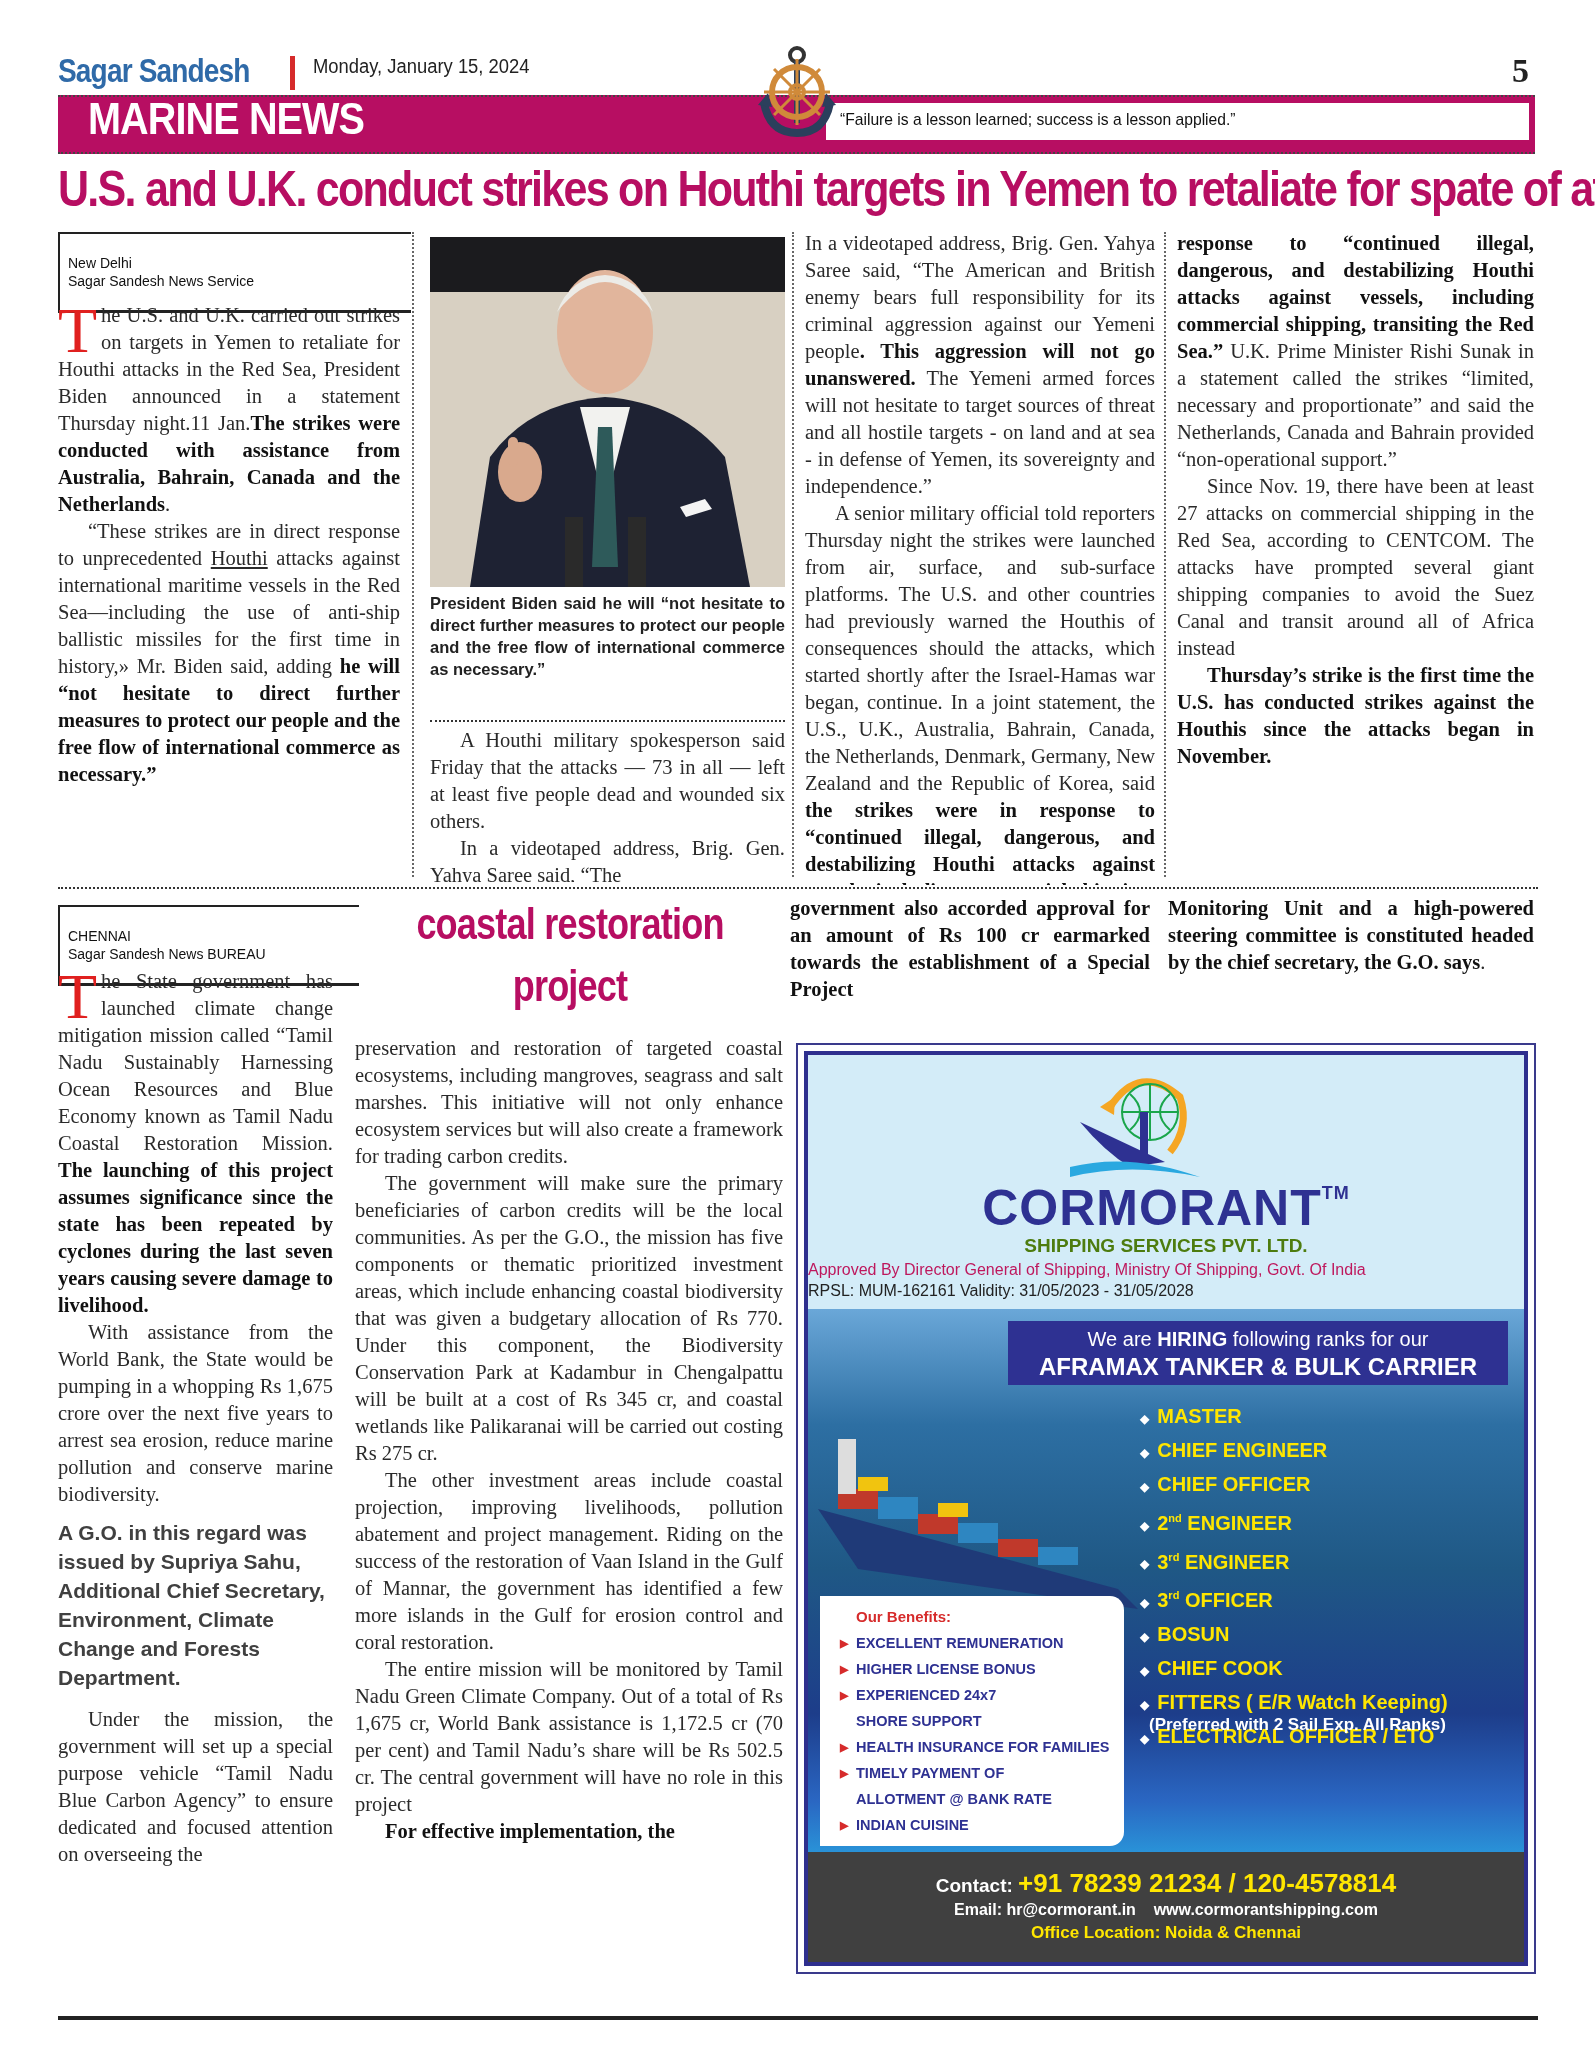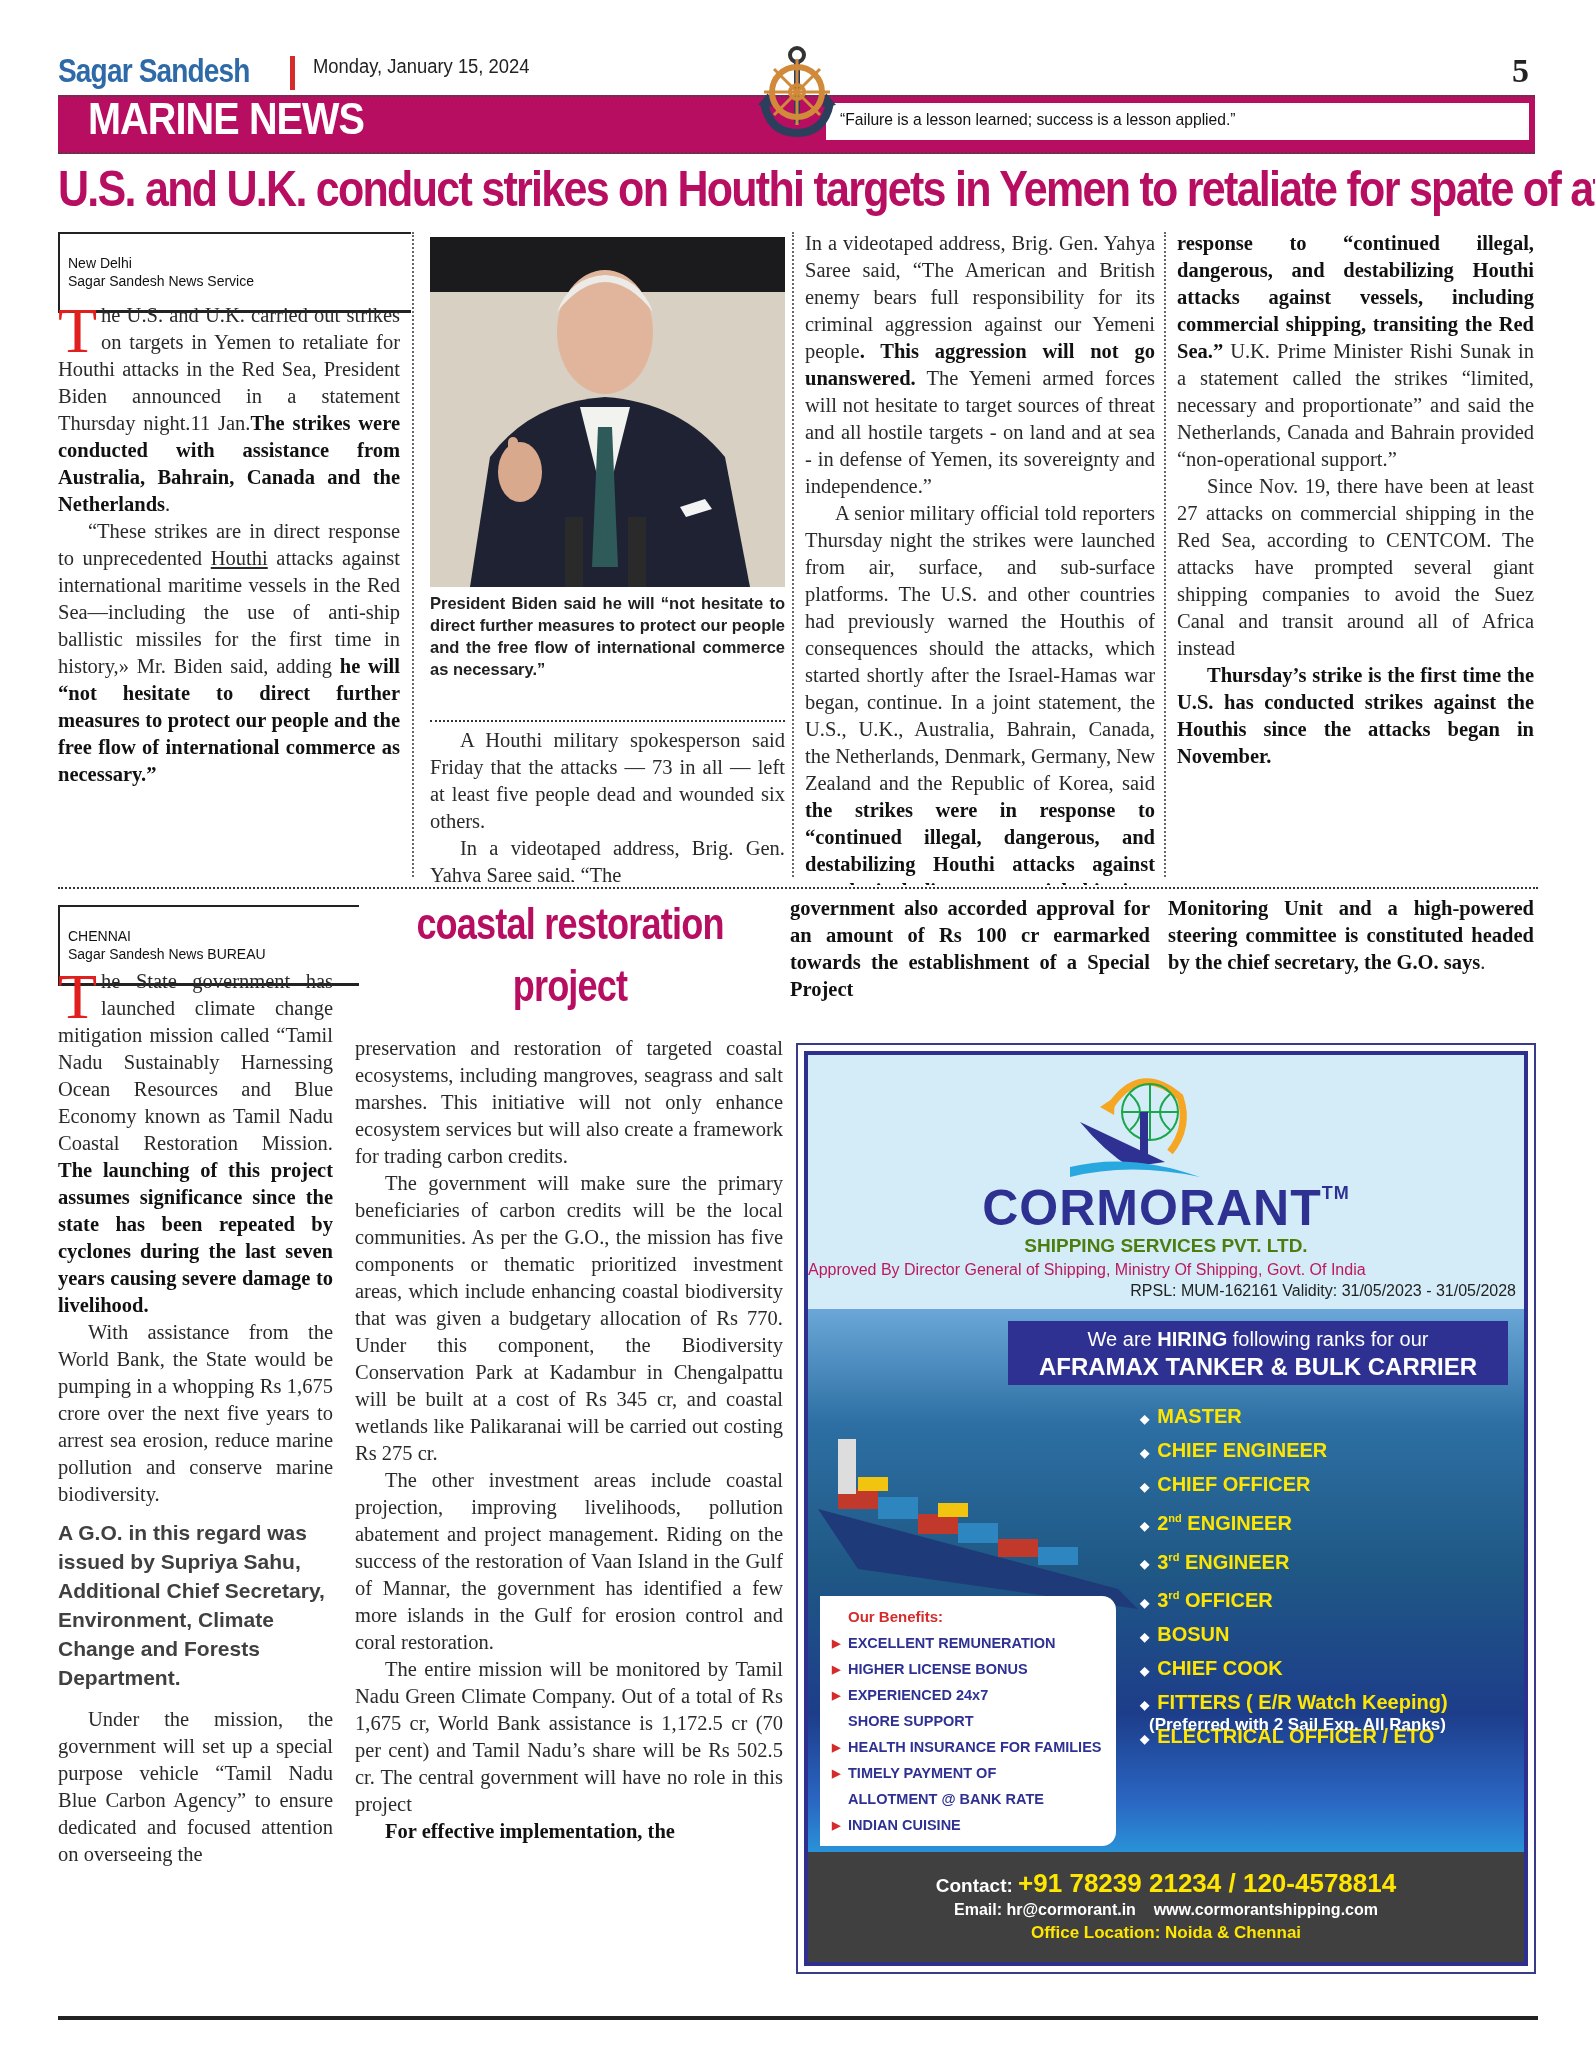--- a/index.html
+++ b/index.html
@@ -33,30 +33,30 @@
   
   #ad{left:796px;top:1043px;width:736px;height:927px;border:2px solid #3a3a8c;background:#fff;}
   #ad-inner{position:absolute;left:6px;top:6px;right:6px;bottom:6px;border:4px solid #2e2f8e;background:#d3ecf8;overflow:hidden;}
   #ad-top{position:absolute;left:0;top:0;right:0;height:254px;background:#d3ecf8;}
   #ad-mid{position:absolute;left:0;top:254px;right:0;height:578px;background:linear-gradient(180deg,#6aa7d8 0%,#2d6fa3 20%,#1f5885 45%,#1d3d8a 70%,#2a66c2 85%,#29b0e6 100%);}
   #ad-foot{position:absolute;left:0;bottom:0;right:0;height:110px;background:#404040;text-align:center;}
   #cormorant{position:absolute;left:0;right:0;top:124px;text-align:center;font-family:"Liberation Sans",sans-serif;font-weight:bold;font-size:50px;color:#2e3192;letter-spacing:1px;}
   #cormorant sup{font-size:18px;vertical-align:top;position:relative;top:4px;}
   #cormorant-sub{position:absolute;left:0;right:0;top:180px;text-align:center;font-family:"Liberation Sans",sans-serif;font-weight:bold;font-size:19px;color:#4d7c0f;}
   #approved{position:absolute;left:0;right:0;top:206px;text-align:left;font-family:Liberation Sans, sans-serif;font-size:16px;color:#be185d;}
-  #rpsl{position:absolute;left:0;right:8px;top:227px;text-align:right;font-family:"Liberation Sans",sans-serif;font-size:16px;color:#222;padding-left:7px;}
+  #rpsl{position:absolute;left:0;right:0;top:227px;text-align:left;font-family:"Liberation Sans",sans-serif;font-size:16px;color:#222;}
   #hire-box{position:absolute;left:200px;top:266px;width:500px;height:64px;background:#2e3192;text-align:center;color:#fff;font-family:"Liberation Sans",sans-serif;}
   #hire-line1{font-size:20px;line-height:28px;margin-top:4px;}
   #hire-line2{font-size:24px;font-weight:bold;line-height:28px;}
   #ranks{position:absolute;left:332px;top:346px;margin:0;padding:0;list-style:none;font-family:"Liberation Sans",sans-serif;font-weight:bold;font-size:20px;color:#ffe600;}
   #ranks li{line-height:31px;}
   #ranks li .b{color:#fff;font-size:12px;margin-right:8px;}
   #ranks sup{font-size:11px;}
   #preferred{position:absolute;left:341px;top:660px;font-family:"Liberation Sans",sans-serif;font-weight:bold;font-size:17px;color:#fff;}
-  #benefits{position:absolute;left:12px;top:541px;width:286px;height:250px;background:#fff;border-radius:0 14px 14px 0;font-family:"Liberation Sans",sans-serif;font-weight:bold;font-size:14.5px;line-height:26px;color:#2e3192;padding-left:10px;}
+  #benefits{position:absolute;left:12px;top:541px;width:286px;height:250px;background:#fff;border-radius:0 14px 14px 0;font-family:"Liberation Sans",sans-serif;font-weight:bold;font-size:14.5px;line-height:26px;color:#2e3192;padding-left:18px;}
   #benefits .bt{color:#d62b2b;font-size:15px;padding-left:18px;margin-top:8px;}
   #benefits .bi{position:relative;padding-left:18px;}
   #benefits .bi .tri{position:absolute;left:2px;color:#d62b2b;font-size:11px;}
   #contact{margin-top:16px;font-family:"Liberation Sans",sans-serif;font-weight:bold;font-size:19px;color:#fff;}
   #contact .ph{color:#ffe600;font-size:26px;}
   #email-line{font-family:"Liberation Sans",sans-serif;font-weight:bold;font-size:16px;color:#fff;margin-top:2px;}
   #office{font-family:"Liberation Sans",sans-serif;font-weight:bold;font-size:17px;color:#ffe600;margin-top:4px;}
   #bottom-rule{left:58px;top:2016px;width:1480px;height:4px;background:#222;}
 </style>
 </head>

